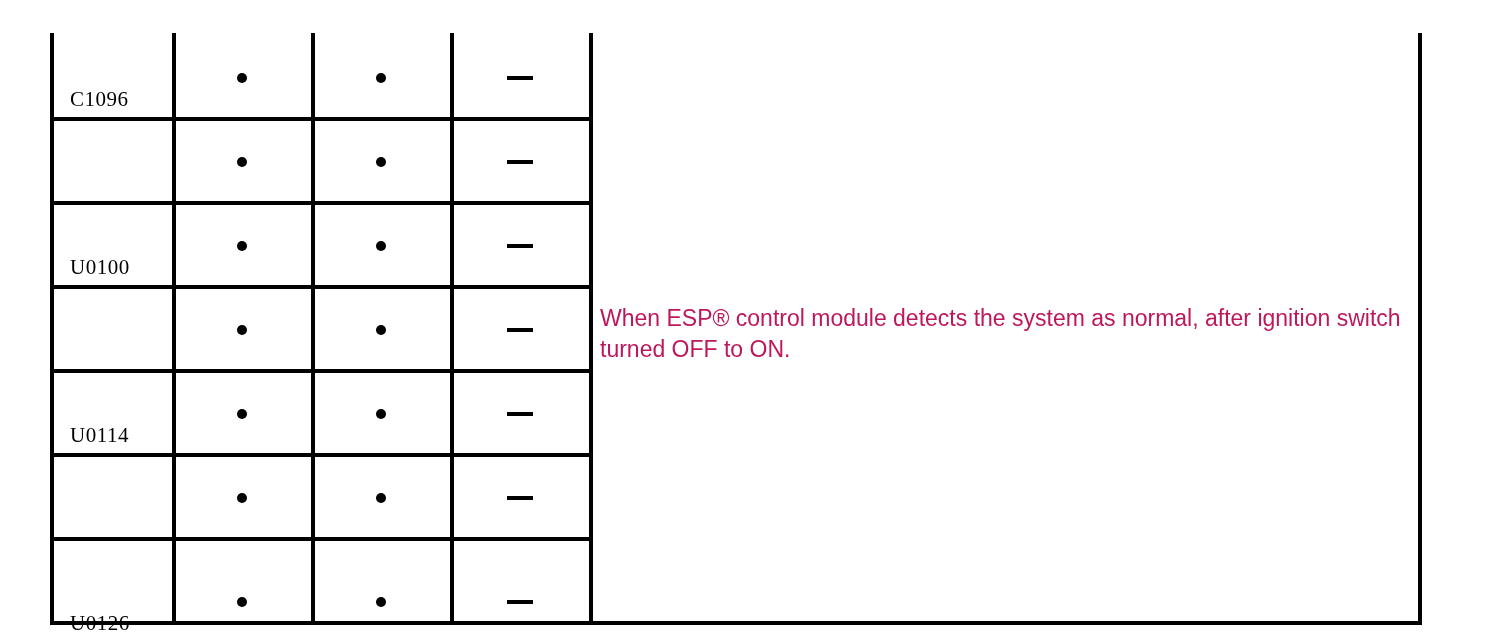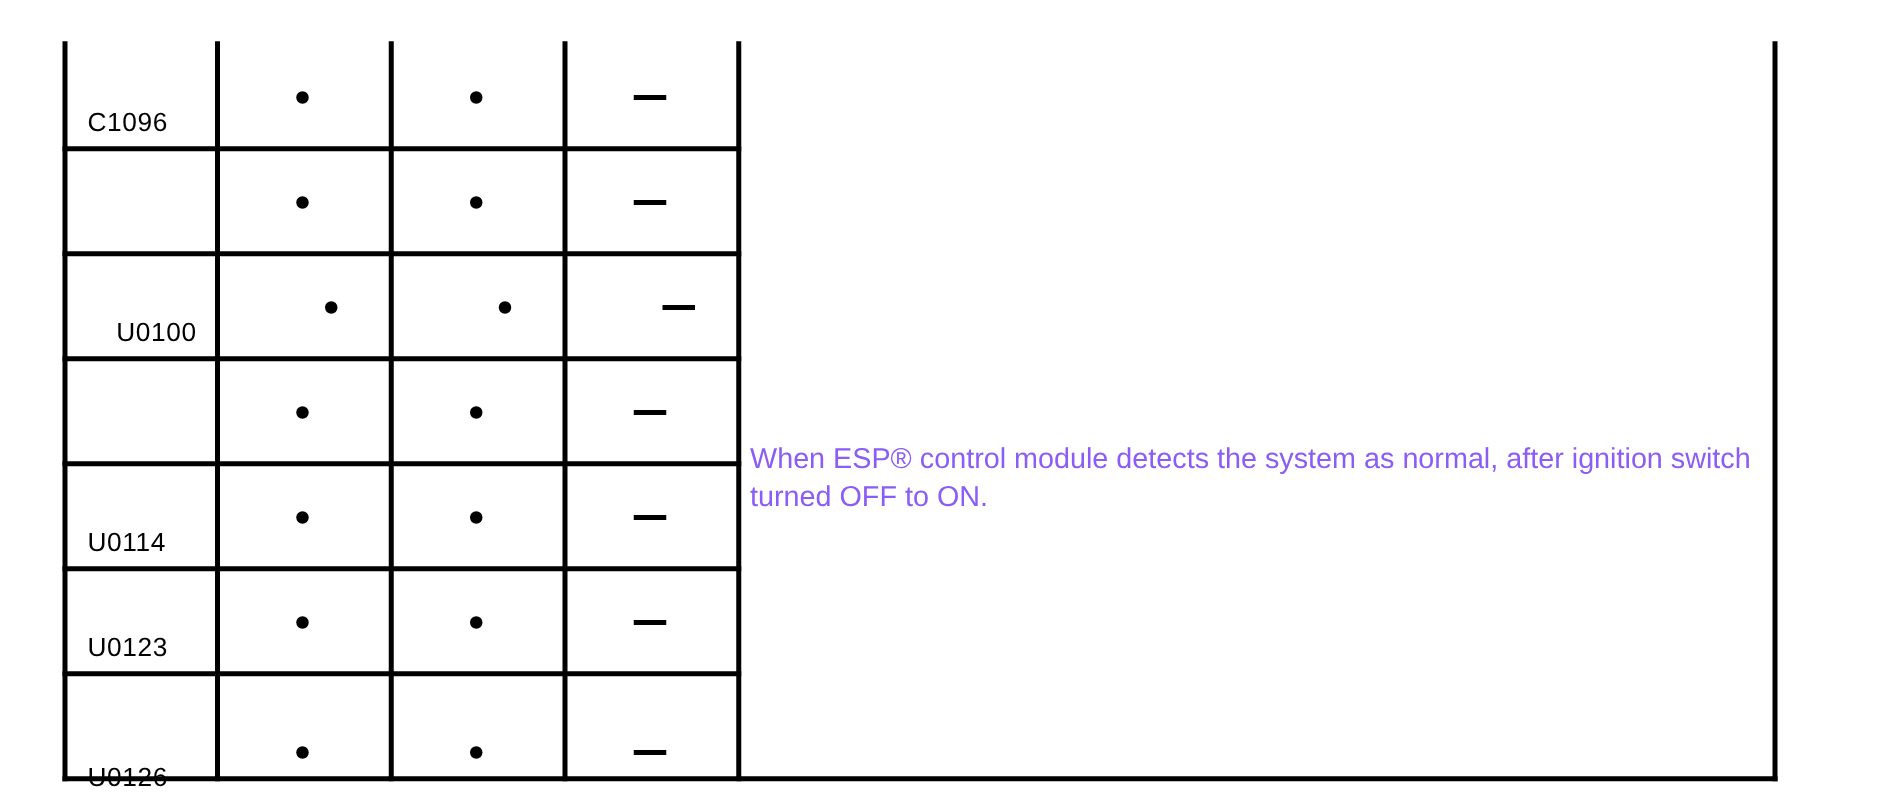--- a/index.html
+++ b/index.html
@@ -77,21 +77,21 @@
     position: absolute;
     left: 0;
     top: 0;
     width: 122px;
     height: 84px;
   }
   .code-text {
     position: absolute;
     left: 20px;
     bottom: 6px;
-    font-family: Liberation Sans, sans-serif;
+    font-family: Liberation Serif, serif;
     font-size: 21px;
     line-height: 24px;
     color: #000000;
     letter-spacing: 0.5px;
     white-space: nowrap;
   }
 
   .cell-mark {
     position: absolute;
     top: 0;
@@ -138,22 +138,21 @@
     height: 592px;
   }
   .description-text {
     position: absolute;
     left: 7px;
     top: 270px;
     width: 812px;
     font-family: "Liberation Sans", sans-serif;
     font-size: 23px;
     line-height: 31px;
-    color: #8b5cf6;
-    margin-top: 48px;
+    color: #be185d;
   }
 </style>
 </head>
 <body>
 
 <div id="page">
 
   <div class="dtc-table">
 
     <div class="frame-left"></div>
@@ -198,21 +197,21 @@
               <span class="mark-dot"></span>
             </div>
           </div>
           <div class="cell-mark m3">
             <div class="mark-inner">
               <span class="mark-dash"></span>
             </div>
           </div>
         </div>
         <div class="hrule" style="top: 168px;"></div>
-        <div class="row" style="top: 168px; margin-left: 23px;">
+        <div class="row" style="top: 168px;">
           <div class="cell-code">
             <div class="code-text">U0100</div>
           </div>
           <div class="cell-mark m1">
             <div class="mark-inner">
               <span class="mark-dot"></span>
             </div>
           </div>
           <div class="cell-mark m2">
             <div class="mark-inner">
@@ -259,23 +258,20 @@
             </div>
           </div>
           <div class="cell-mark m3">
             <div class="mark-inner">
               <span class="mark-dash"></span>
             </div>
           </div>
         </div>
         <div class="hrule" style="top: 420px;"></div>
         <div class="row" style="top: 420px;">
-          <div class="cell-code">
-            <div class="code-text">U0123</div>
-          </div>
           <div class="cell-mark m1">
             <div class="mark-inner">
               <span class="mark-dot"></span>
             </div>
           </div>
           <div class="cell-mark m2">
             <div class="mark-inner">
               <span class="mark-dot"></span>
             </div>
           </div>

